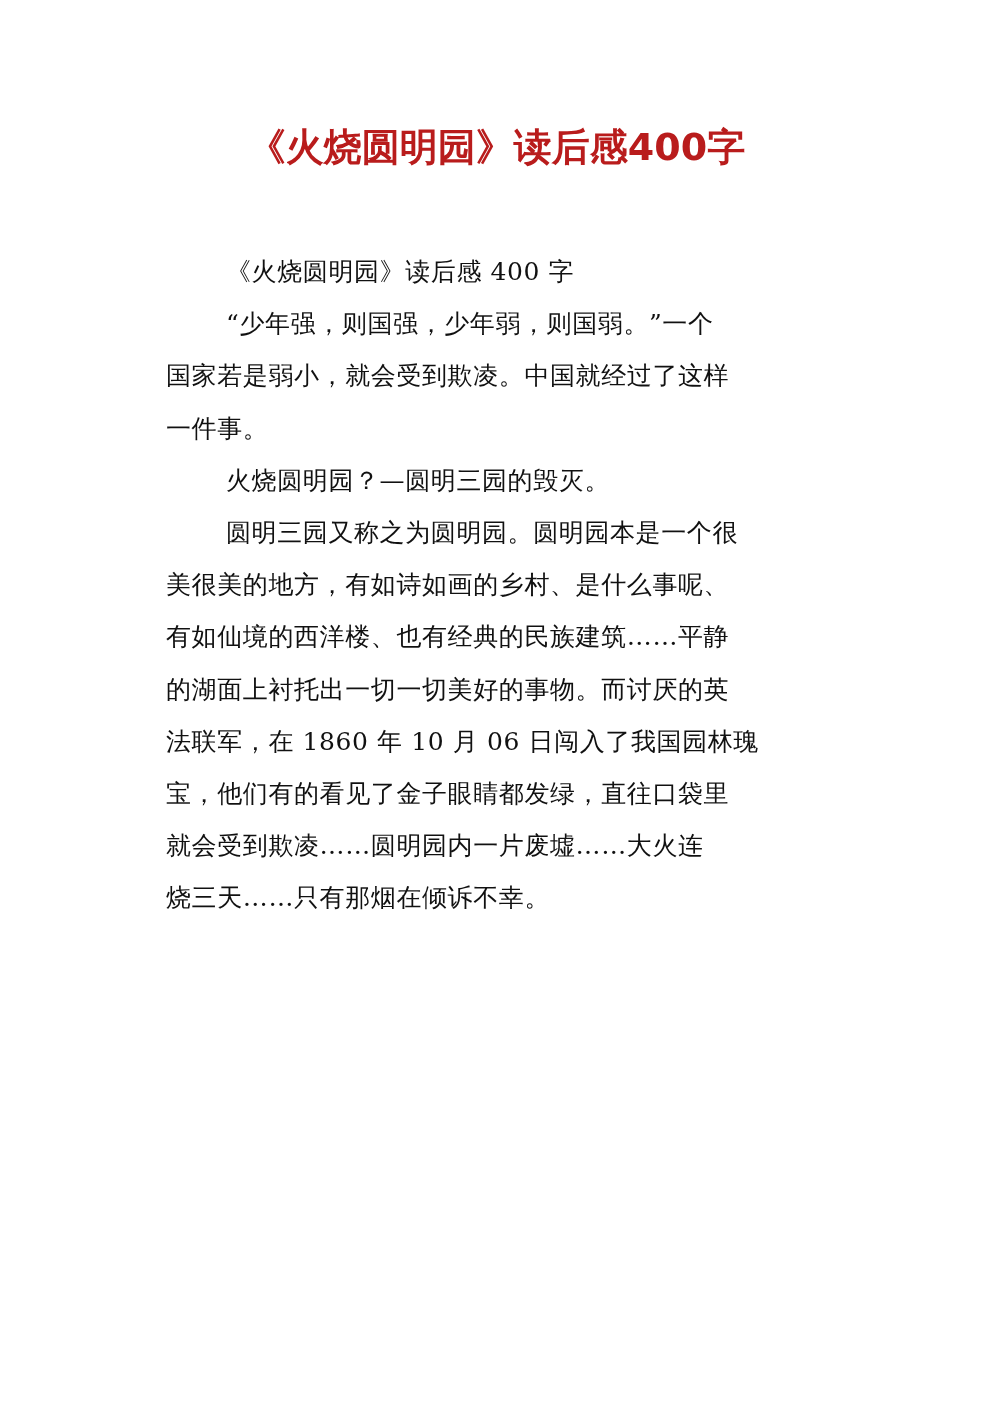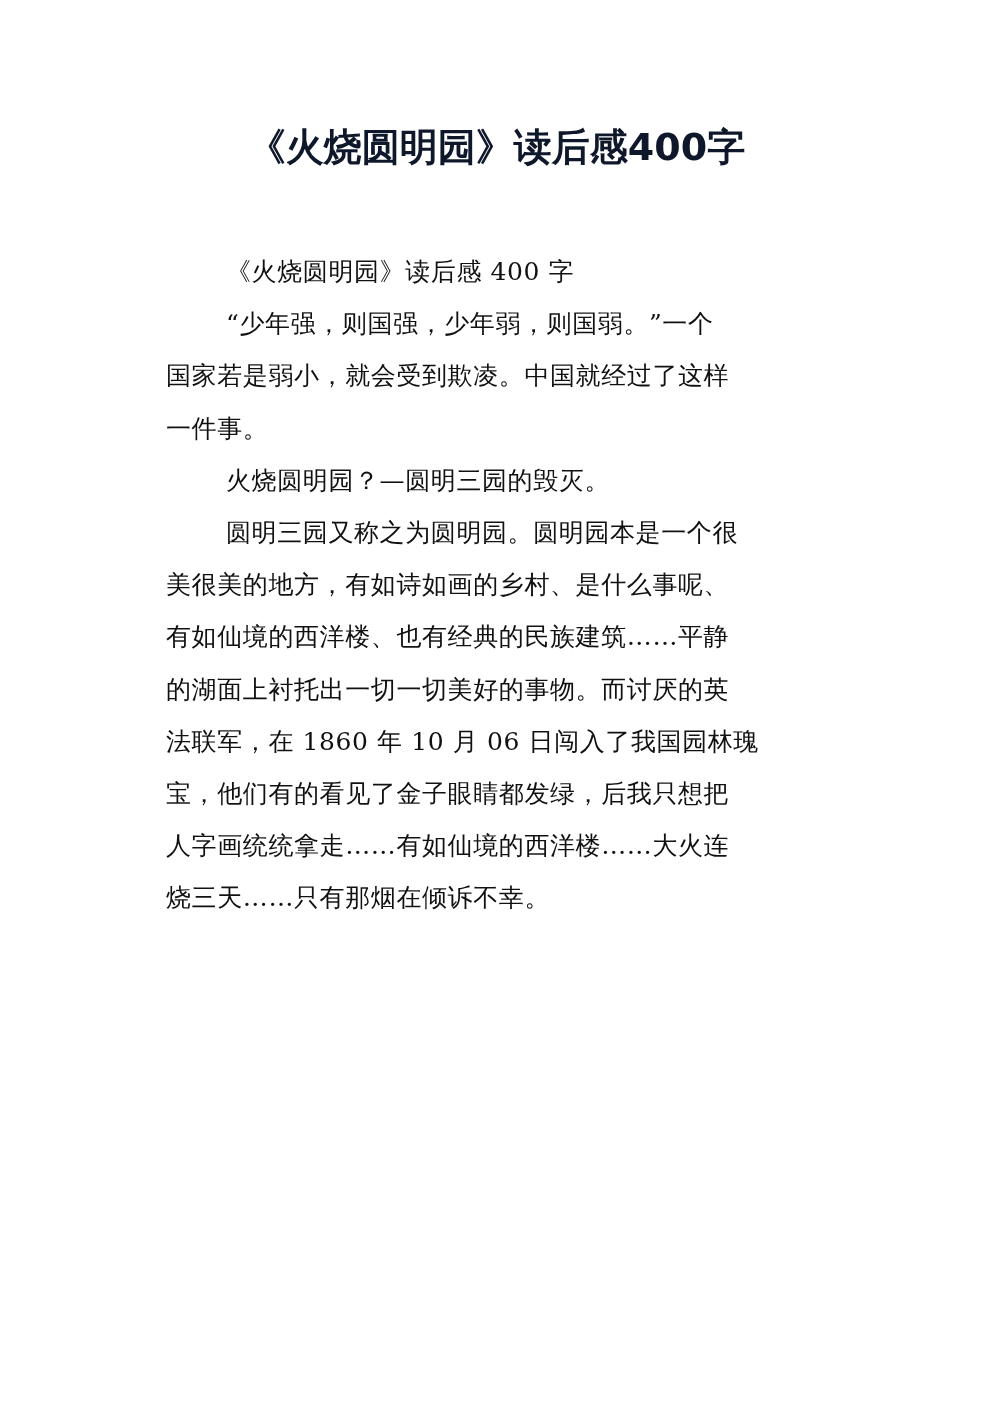--- a/index.html
+++ b/index.html
@@ -25,21 +25,21 @@
       position: absolute;
       left: 0;
       width: 993px;
       top: 122px;
       text-align: center;
       font-family: "DejaVu Sans", "Liberation Sans", sans-serif;
       font-weight: bold;
       font-size: 38px;
       line-height: 50px;
       letter-spacing: 0px;
-      color: #0f172a;
+      color: #b91c1c;
     }
     .body-text {
       position: absolute;
       left: 166px;
       top: 246px;
       width: 680px;
       font-family: "DejaVu Serif", "Liberation Serif", serif;
       font-size: 25px;
       color: #111111;
     }
@@ -75,19 +75,19 @@
     <div>
       <span class="line indent">火烧圆明园？—圆明三园的毁灭。</span>
     </div>
 
     <div>
       <span class="line indent">圆明三园又称之为圆明园。圆明园本是一个很</span>
       <span class="line">美很美的地方，有如诗如画的乡村、是什么事呢、</span>
       <span class="line">有如仙境的西洋楼、也有经典的民族建筑……平静</span>
       <span class="line">的湖面上衬托出一切一切美好的事物。而讨厌的英</span>
       <span class="line">法联军，在 1860 年 10 月 06 日闯入了我国园林瑰</span>
-      <span class="line">宝，他们有的看见了金子眼睛都发绿，后我只想把</span>
-      <span class="line">人字画统统拿走……有如仙境的西洋楼……大火连</span>
+      <span class="line">宝，他们有的看见了金子眼睛都发绿，直往口袋里</span>
+      <span class="line">就会受到欺凌……圆明园内一片废墟……大火连</span>
       <span class="line">烧三天……只有那烟在倾诉不幸。</span>
     </div>
 
   </div>
 </div>
 
 </body></html>

